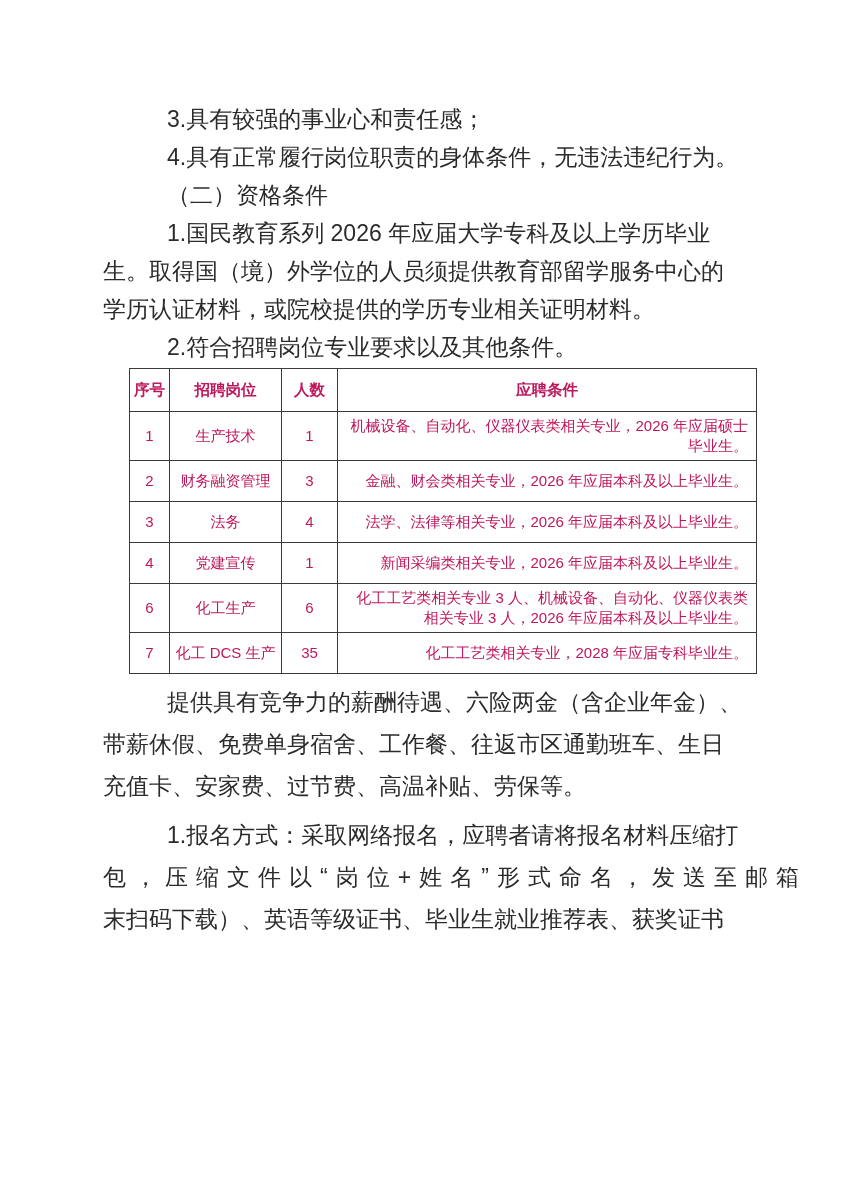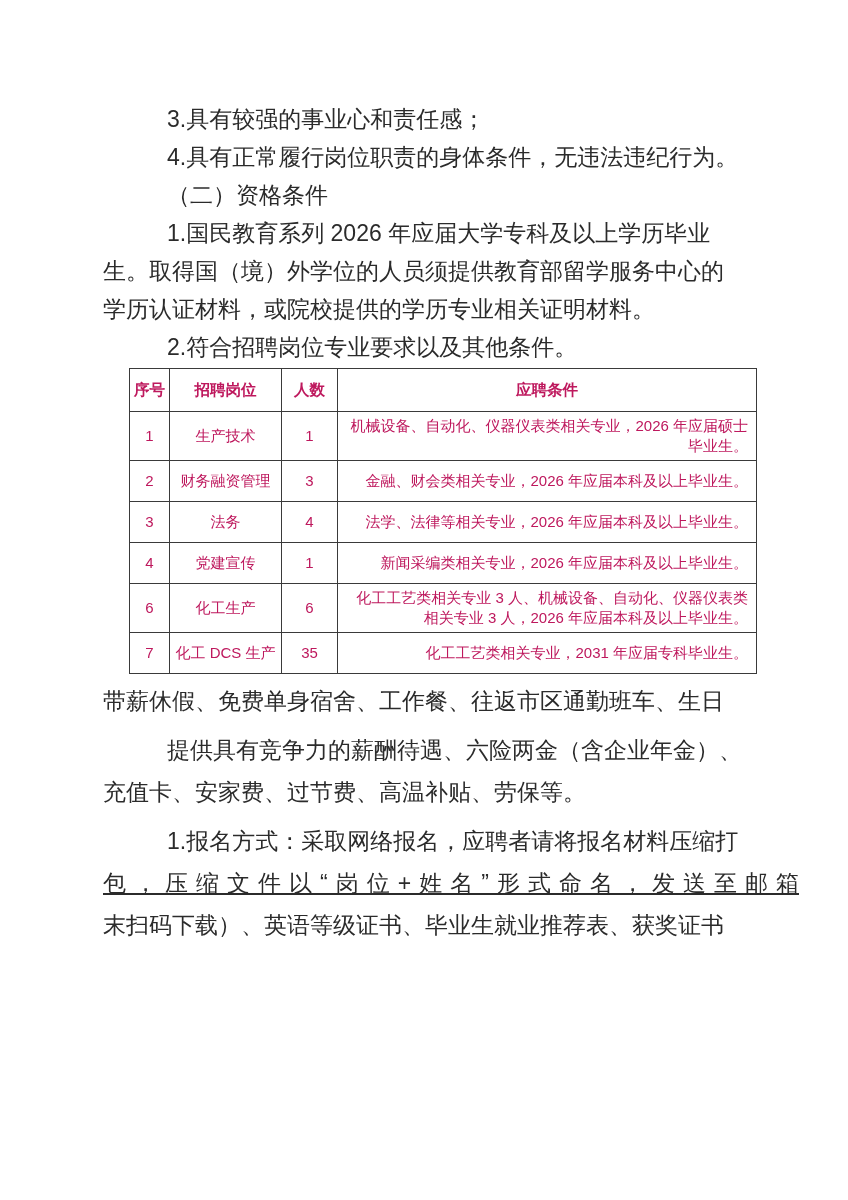--- a/index.html
+++ b/index.html
@@ -25,21 +25,20 @@
     height: 38px;
     white-space: nowrap;
     overflow: visible;
   }
   .indent { padding-left: 64px; }
   .space-before { margin-top: 7px; }
   .stretch {
     text-align: justify;
     text-align-last: justify;
     white-space: normal;
-    text-decoration: underline;
   }
   .outro .line {
     line-height: 42px;
     height: 42px;
   }
   
   table.jobs {
     border-collapse: collapse;
     table-layout: fixed;
     width: 627px;
@@ -146,31 +145,31 @@
             <td class="c-no">6</td>
             <td class="c-pos">化工生产</td>
             <td class="c-cnt">6</td>
             <td class="c-req">化工工艺类相关专业 3 人、机械设备、自动化、仪器仪表类相关专业 3 人，2026 年应届本科及以上毕业生。</td>
           </tr>
 
           <tr>
             <td class="c-no">7</td>
             <td class="c-pos">化工 DCS 生产</td>
             <td class="c-cnt">35</td>
-            <td class="c-req">化工工艺类相关专业，2031 年应届专科毕业生。</td>
+            <td class="c-req">化工工艺类相关专业，2028 年应届专科毕业生。</td>
           </tr>
         </tbody>
     </table>
 
     <div class="outro">
 
 
+        <div class="line indent space-before">提供具有竞争力的薪酬待遇、六险两金（含企业年金）、</div>
+
         <div class="line">带薪休假、免费单身宿舍、工作餐、往返市区通勤班车、生日</div>
-
-        <div class="line indent space-before">提供具有竞争力的薪酬待遇、六险两金（含企业年金）、</div>
 
         <div class="line">充值卡、安家费、过节费、高温补贴、劳保等。</div>
 
 
         <div class="line indent space-before">1.报名方式：采取网络报名，应聘者请将报名材料压缩打</div>
 
         <div class="line stretch">包，压缩文件以“岗位+姓名”形式命名，发送至邮箱</div>
 
 
         <div class="line">末扫码下载）、英语等级证书、毕业生就业推荐表、获奖证书</div>

